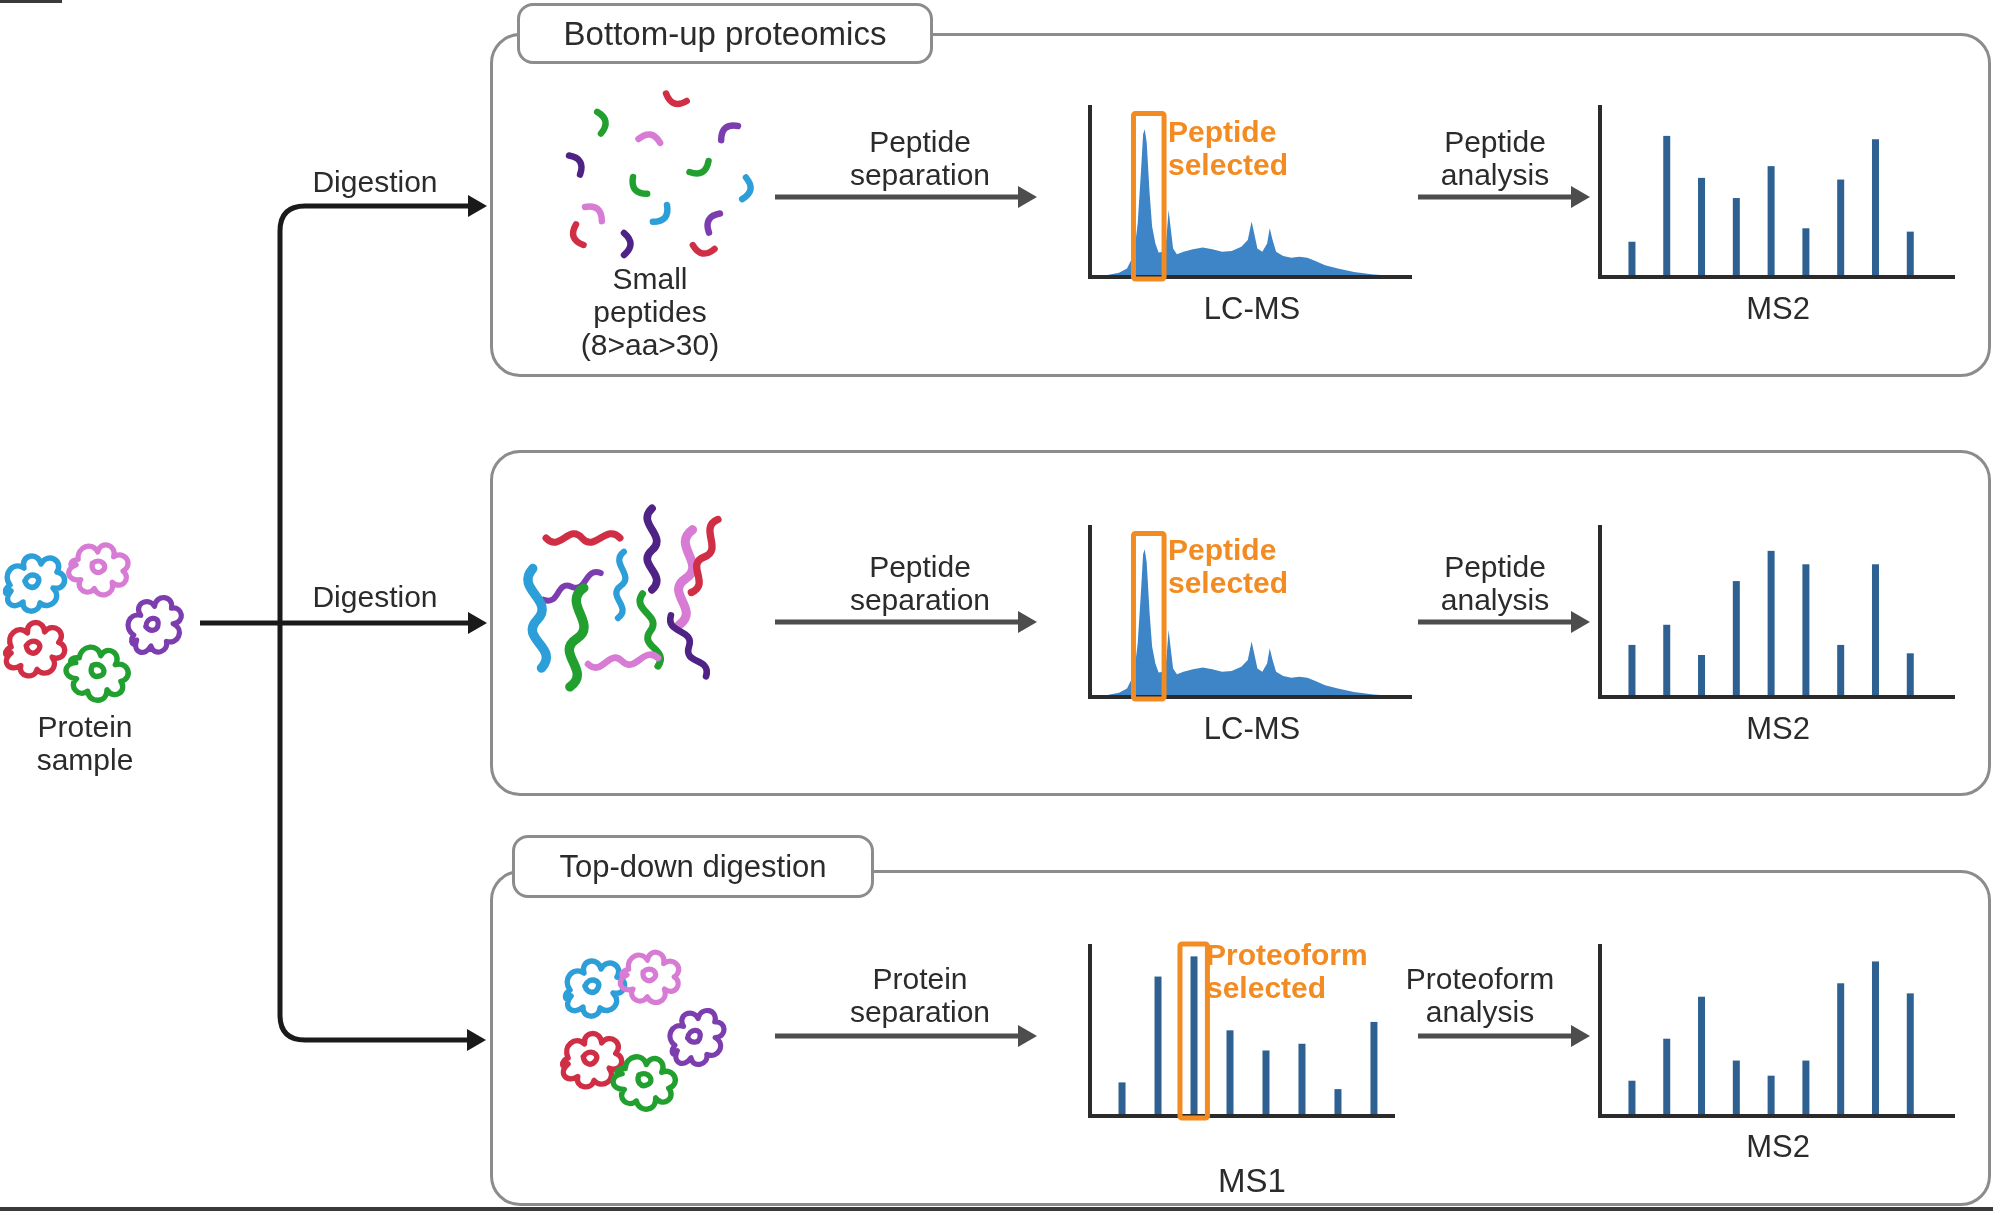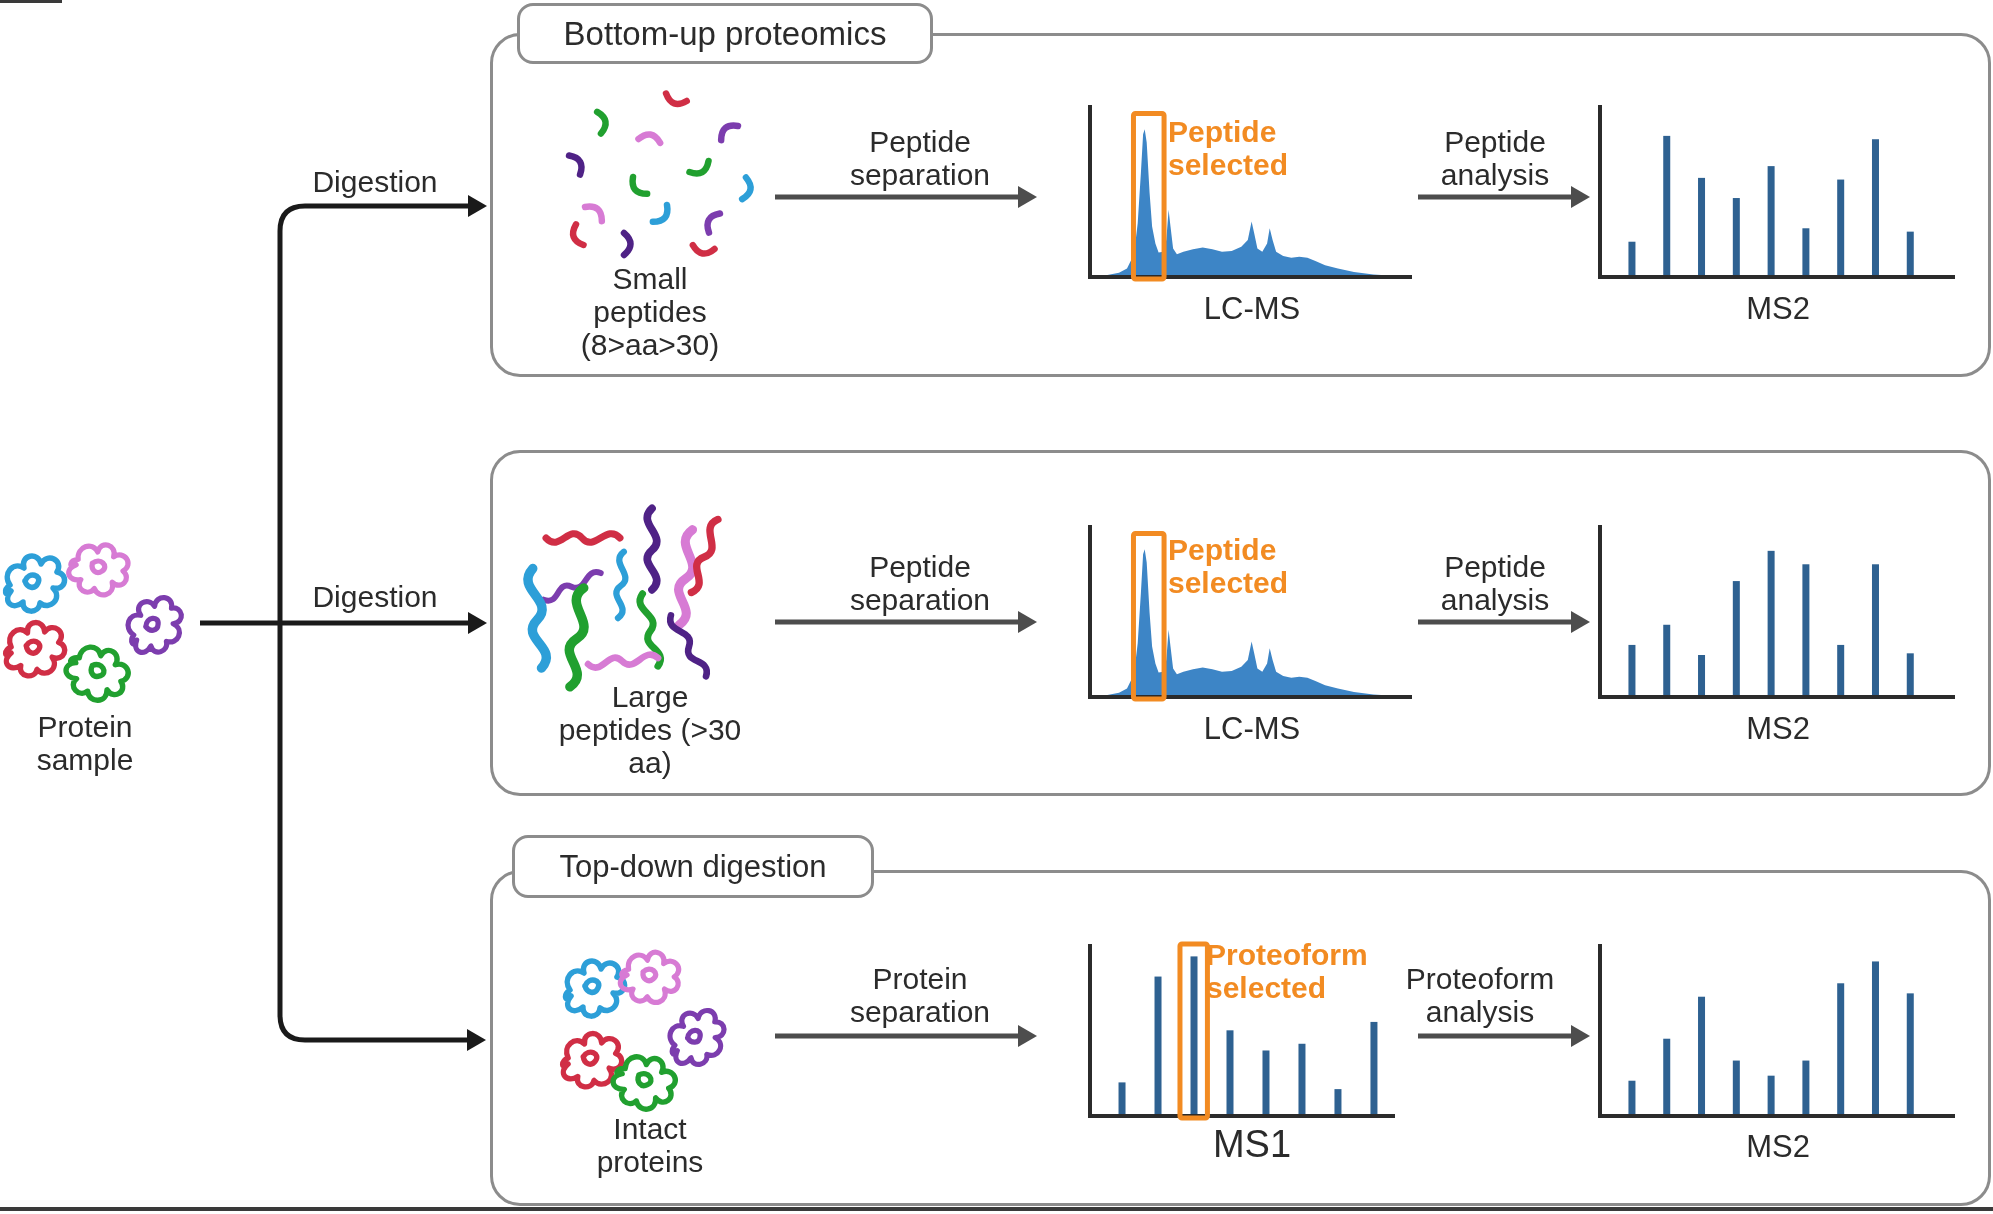--- a/index.html
+++ b/index.html
@@ -194,25 +194,20 @@
         <g transform="translate(130,144) rotate(-12) scale(1)">
           <path fill="none" stroke="#21A02F" stroke-width="7" stroke-linecap="round" stroke-linejoin="round" d="M0,-36 C-15,-22 15,-11 0,2 C-15,15 15,24 0,38"></path>
         </g>
         <g transform="translate(104,176) rotate(85) scale(0.95)">
           <path fill="none" stroke="#D77BD4" stroke-width="7" stroke-linecap="round" stroke-linejoin="round" d="M0,-36 C-15,-22 15,-11 0,2 C-15,15 15,24 0,38"></path>
         </g>
         <g transform="translate(168,160) rotate(-30) scale(0.95)">
           <path fill="none" stroke="#4F2286" stroke-width="7" stroke-linecap="round" stroke-linejoin="round" d="M0,-36 C-15,-22 15,-11 0,2 C-15,15 15,24 0,38"></path>
         </g>
       </svg>
-    <div class="lbl" style="left:505px;top:680px;width:290px">
-        <div>Large</div>
-        <div>peptides (&gt;30</div>
-        <div>aa)</div>
-      </div>
     <div class="lbl" style="left:810px;top:550px;width:220px">
         <div>Peptide</div>
         <div>separation</div>
       </div>
     <div class="sel" style="left:1168px;top:533px;width:230px">
         <div>Peptide</div>
         <div>selected</div>
       </div>
     <svg class="chart" style="left:1087px;top:521px" width="330" height="180" viewBox="0 0 330 180">
         <polygon points="3,176 3.0,175.0 19.1,174.3 32.0,171.8 40.0,167.6 45.8,155.8 48.7,139.0 50.7,122.2 53.9,71.8 56.1,33.2 57.7,28.2 59.7,41.6 62.6,92.0 65.1,125.6 68.4,142.4 71.6,151.6 76.4,150.8 79.3,139.0 81.6,108.8 83.5,125.6 86.1,147.4 89.9,153.3 96.4,150.8 106.0,148.3 115.7,146.6 125.4,148.3 135.0,150.8 144.7,150.0 154.3,145.8 160.8,139.0 164.6,120.6 167.2,132.3 170.4,147.4 175.3,150.8 180.1,142.4 182.7,127.3 185.6,139.0 189.1,150.8 196.2,155.0 204.3,156.7 212.3,155.8 220.4,156.7 228.4,160.0 238.1,164.2 250.9,167.6 267.0,171.0 286.4,173.5 305.7,174.7 325.0,175.3 325,176" fill="#3D85C6"></polygon>
@@ -259,45 +254,41 @@
         </g>
         <g transform="translate(71,153) rotate(10) scale(0.98)">
           <path fill="none" stroke="#D02E45" stroke-width="5.5" stroke-linecap="round" stroke-linejoin="round" d="M-23,4 C-31,-7 -20,-20 -9,-13 C-13,-26 5,-30 8,-17 C14,-29 31,-21 24,-9 C36,-7 33,10 20,7 C30,17 17,30 7,22 C6,33 -11,33 -10,21 C-20,30 -31,21 -22,10 C-28,17 -30,9 -23,4"></path>
           <path fill="none" stroke="#D02E45" stroke-width="5.5" stroke-linecap="round" stroke-linejoin="round" d="M-8,0 C-4,-10 9,-6 5,2 C2,9 -6,7 -8,0"></path>
         </g>
         <g transform="translate(125,175) rotate(40) scale(0.98)">
           <path fill="none" stroke="#21A02F" stroke-width="5.5" stroke-linecap="round" stroke-linejoin="round" d="M-23,4 C-31,-7 -20,-20 -9,-13 C-13,-26 5,-30 8,-17 C14,-29 31,-21 24,-9 C36,-7 33,10 20,7 C30,17 17,30 7,22 C6,33 -11,33 -10,21 C-20,30 -31,21 -22,10 C-28,17 -30,9 -23,4"></path>
           <path fill="none" stroke="#21A02F" stroke-width="5.5" stroke-linecap="round" stroke-linejoin="round" d="M-8,0 C-4,-10 9,-6 5,2 C2,9 -6,7 -8,0"></path>
         </g>
       </svg>
-    <div class="lbl" style="left:505px;top:1112px;width:290px">
-        <div>Intact</div>
-        <div>proteins</div>
-      </div>
     <div class="lbl" style="left:810px;top:962px;width:220px">
         <div>Protein</div>
         <div>separation</div>
       </div>
     <div class="sel" style="left:1206px;top:938px;width:240px">
         <div>Proteoform</div>
         <div>selected</div>
       </div>
     <svg class="chart" style="left:1087px;top:940px" width="330" height="180" viewBox="0 0 330 180">
         <rect x="31.525" y="142.4" width="7" height="33.6" fill="#2E6191"></rect>
         <rect x="67.51499999999999" y="36.56" width="7" height="139.44" fill="#2E6191"></rect>
         <rect x="103.505" y="16.400000000000006" width="7" height="159.6" fill="#2E6191"></rect>
         <rect x="139.49499999999998" y="90.32" width="7" height="85.68" fill="#2E6191"></rect>
         <rect x="175.48499999999999" y="110.48" width="7" height="65.52" fill="#2E6191"></rect>
         <rect x="211.475" y="103.76" width="7" height="72.24" fill="#2E6191"></rect>
         <rect x="247.46499999999997" y="149.12" width="7" height="26.88" fill="#2E6191"></rect>
         <rect x="283.455" y="81.91999999999999" width="7" height="94.08000000000001" fill="#2E6191"></rect>
         <path d="M3,4 V176 H308" fill="none" stroke="#2B2B2B" stroke-width="4"></path>
         <rect x="92.975" y="4" width="27.450000000000003" height="174" fill="none" stroke="#F28B22" stroke-width="5" rx="2"></rect>
       </svg>
-    <div class="lbl" style="left:1087px;top:1128px;width:330px;font-size:38px">MS1</div>
+    <div class="lbl" style="left:1087px;top:1164px;width:330px;font-size:33px">MS1</div>
     <div class="lbl" style="left:1365px;top:962px;width:230px">
         <div>Proteoform</div>
         <div>analysis</div>
       </div>
     <svg class="chart" style="left:1597px;top:940px" width="362" height="180" viewBox="0 0 362 180">
         <rect x="31.450000000000003" y="140.72" width="7" height="35.28" fill="#2E6191"></rect>
         <rect x="66.24" y="98.72" width="7" height="77.28" fill="#2E6191"></rect>
         <rect x="101.03000000000002" y="56.72" width="7" height="119.28" fill="#2E6191"></rect>
         <rect x="135.82" y="120.56" width="7" height="55.440000000000005" fill="#2E6191"></rect>
         <rect x="170.60999999999999" y="135.68" width="7" height="40.32" fill="#2E6191"></rect>

